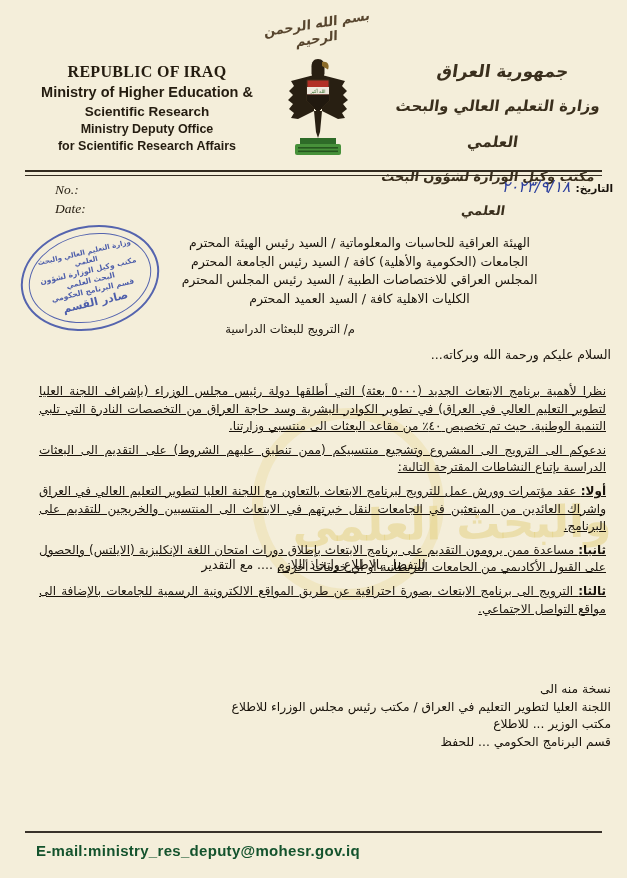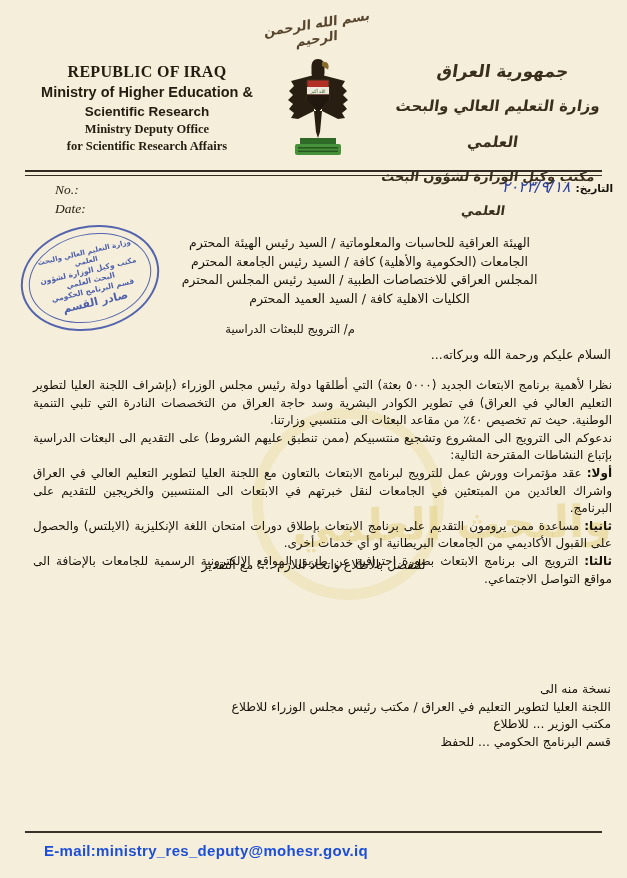--- a/index.html
+++ b/index.html
@@ -13,21 +13,21 @@
   .wm-ellipse{position:absolute;left:252px;top:408px;width:170px;height:170px;
     border:11px solid rgba(233,212,138,0.30);border-radius:50%;z-index:0;}
 
   .z1{z-index:1;}
 
   
   .en-block{position:absolute;left:28px;top:62px;width:238px;text-align:center;color:#241c10;}
   .en-l1{font-family:"Liberation Serif",serif;font-weight:bold;font-size:16px;line-height:20px;letter-spacing:.3px;}
   .en-l2{font-family:"Liberation Sans",sans-serif;font-weight:bold;font-size:14.5px;line-height:20px;}
   .en-l3{font-family:"Liberation Sans",sans-serif;font-weight:bold;font-size:13.5px;line-height:19px;}
-  .en-l4{font-family:Liberation Serif, serif;font-weight:bold;font-size:12.5px;line-height:17px;}
+  .en-l4{font-family:Liberation Sans, sans-serif;font-weight:bold;font-size:12.5px;line-height:17px;}
 
   .bismillah{position:absolute;left:252px;top:16px;width:130px;text-align:center;
     font-size:13px;color:#57452e;transform:rotate(-9deg) skewX(-10deg);direction:rtl;font-weight:bold;}
 
   .emblem{position:absolute;left:283px;top:56px;width:70px;height:112px;}
 
   .ar-header{position:absolute;right:8px;top:54px;width:252px;text-align:center;
     direction:rtl;color:#3a2f1d;transform:skewX(-8deg);}
   .ar-h1{font-size:17px;font-weight:bold;line-height:34px;}
   .ar-h2{font-size:15px;font-weight:bold;line-height:36px;}
@@ -60,43 +60,43 @@
 
   
   .recipients{position:absolute;left:110px;right:18px;top:234px;text-align:center;
     direction:rtl;font-size:12.5px;line-height:18.5px;color:#19130b;}
   .subject{position:absolute;left:200px;top:322px;width:180px;text-align:center;
     direction:rtl;font-size:11.5px;color:#19130b;}
   .greeting{position:absolute;right:16px;top:347px;direction:rtl;font-size:12.5px;color:#19130b;}
 
   .body-text{position:absolute;left:33px;right:15px;top:377px;direction:rtl;
     text-align:justify;font-size:12px;line-height:17.6px;color:#19130b;}
-  .body-text p{margin:0;}
+  .body-text p{margin:6px;text-decoration:underline;}
   .item-label{font-weight:bold;}
 
   .closing{position:absolute;left:40px;right:40px;top:557px;text-align:center;
     direction:rtl;font-size:12.5px;color:#19130b;}
 
   
   .sig-block{position:absolute;left:26px;top:590px;width:218px;text-align:center;z-index:2;}
   .sig-scribble{display:block;margin:0 auto -8px auto;}
   .sig-name{font-size:13.5px;font-weight:bold;color:#17110a;line-height:18px;}
   .sig-title{font-size:13.5px;font-weight:bold;color:#17110a;line-height:18px;}
   .sig-date{font-size:14px;line-height:19px;direction:ltr;font-style:italic;}
   .sig-date .dk{color:#1c1710;}
   .sig-date .gr{color:#2f9140;}
 
   
   .cc-block{position:absolute;right:16px;top:681px;direction:rtl;text-align:right;
     font-size:12.3px;line-height:17.5px;color:#19130b;}
 
   
   .footer-rule{position:absolute;left:25px;top:831px;width:577px;border-top:2px solid #39322a;}
-  .footer-email{position:absolute;left:44px;top:842px;font-family:"Liberation Sans",sans-serif;
-    font-weight:bold;font-size:15px;color:#1d4ed8;letter-spacing:.3px;}
+  .footer-email{position:absolute;left:36px;top:842px;font-family:"Liberation Sans",sans-serif;
+    font-weight:bold;font-size:15px;color:#14532d;letter-spacing:.3px;}
 </style>
 </head>
 <body>
 
 <div class="page">
 
   <div class="wm-text">والبحث العلمي</div>
   <div class="wm-ellipse"></div>
 
   <div class="bismillah z1">بسم الله الرحمن الرحيم</div>

